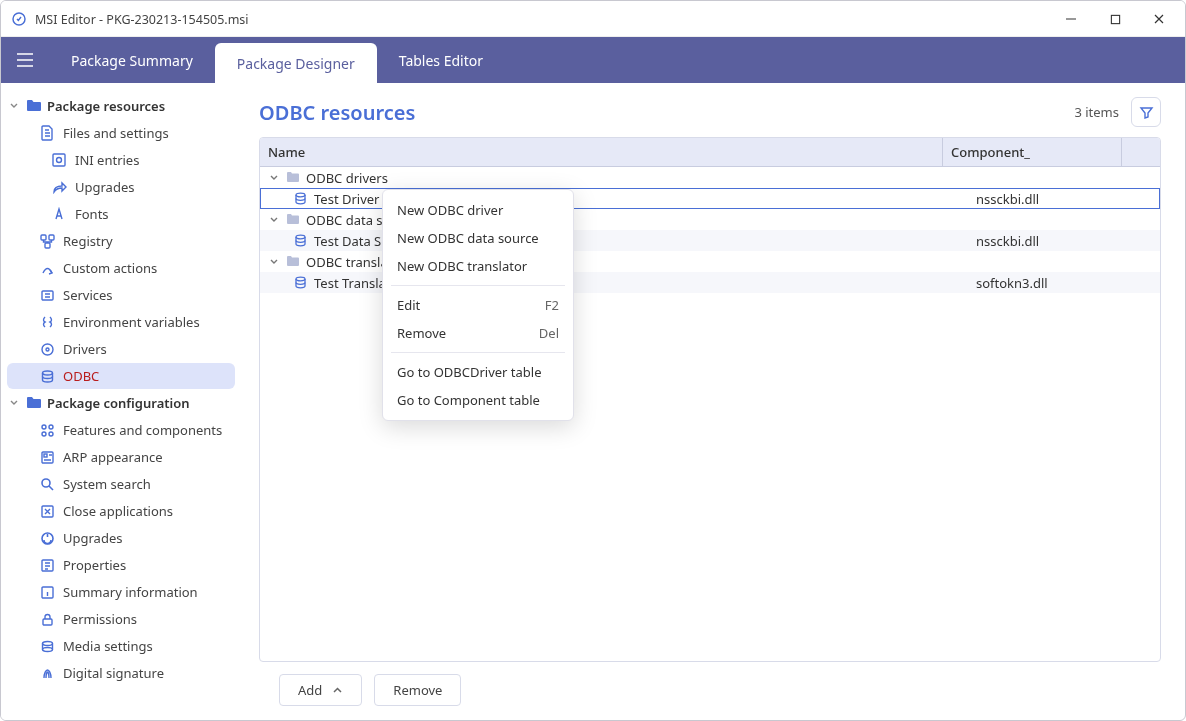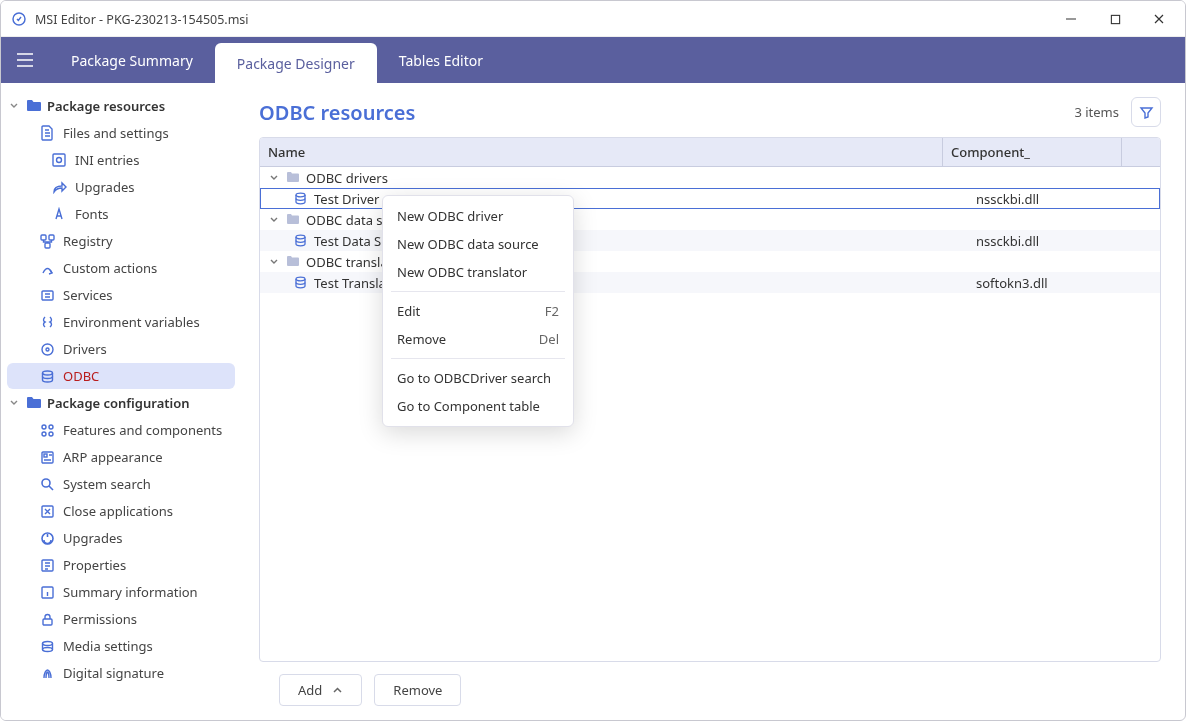--- a/index.html
+++ b/index.html
@@ -63,21 +63,21 @@
   .cell-extra{width:22px}
   .indent0{padding-left:8px}
   .indent1{padding-left:34px}
   .chev-sm{width:12px;height:12px;color:#777;display:inline-flex;align-items:center;justify-content:center}
   .fold-ic{width:14px;height:14px;color:#b8bfd9}
   .db-ic{width:14px;height:14px;color:var(--accent)}
   
   .footer{display:flex;gap:12px;padding:12px 0 0 20px}
   .btn{border:1px solid var(--border);background:#fff;border-radius:4px;padding:6px 18px;display:flex;align-items:center;gap:10px;color:#444}
   
-  .ctx{position:absolute;left:381px;top:194px;width:190px;background:#fff;border:1px solid #e1e1ea;border-radius:6px;box-shadow:0 6px 24px rgba(0,0,0,0.15);padding:6px 0;z-index:10}
+  .ctx{position:absolute;left:381px;top:188px;width:190px;background:#fff;border:1px solid #e1e1ea;border-radius:6px;box-shadow:0 6px 24px rgba(0,0,0,0.15);padding:6px 0;z-index:10}
   .ctx .mi{display:flex;align-items:center;padding:5px 14px;color:#333}
   .ctx .mi .sc{margin-left:auto;color:#666}
   .ctx .sep{height:1px;background:#e6e6ee;margin:5px 8px}
   svg{display:block}
 </style>
 </head>
 <body>
 
 <div class="window">
 
@@ -477,17 +477,17 @@
     <div class="sep"></div>
     <div class="mi">
         <span>Edit</span>
         <span class="sc">F2</span>
       </div>
     <div class="mi">
         <span>Remove</span>
         <span class="sc">Del</span>
       </div>
     <div class="sep"></div>
-    <div class="mi">Go to ODBCDriver search</div>
+    <div class="mi">Go to ODBCDriver table</div>
     <div class="mi">Go to Component table</div>
   </div>
 
 </div>
 
 </body></html>

